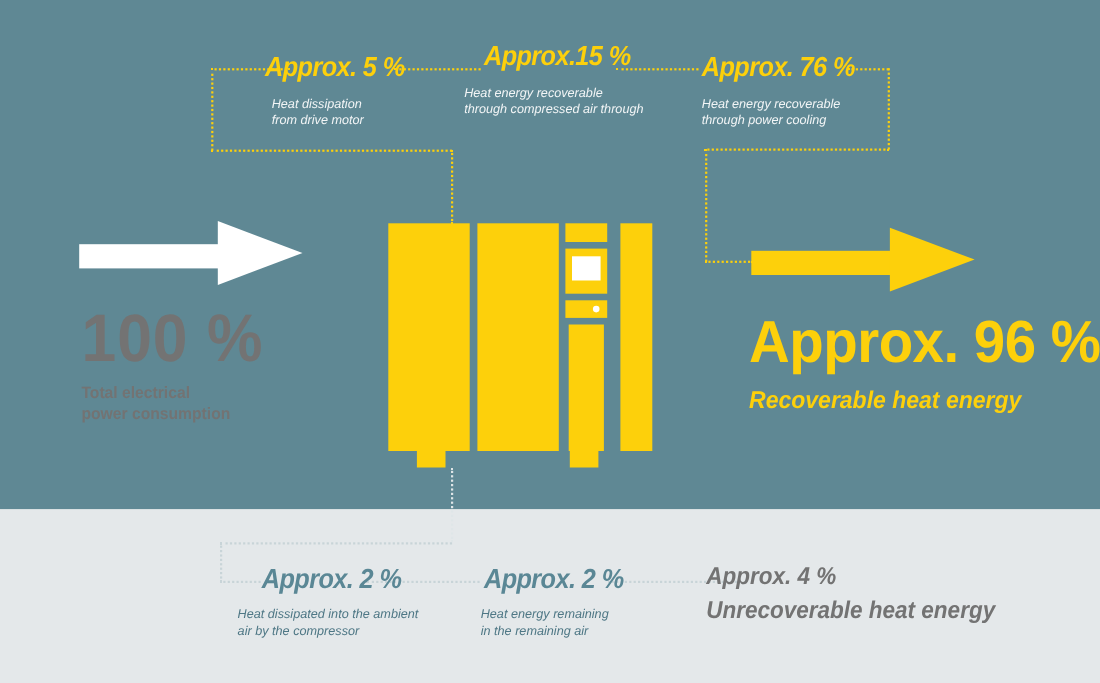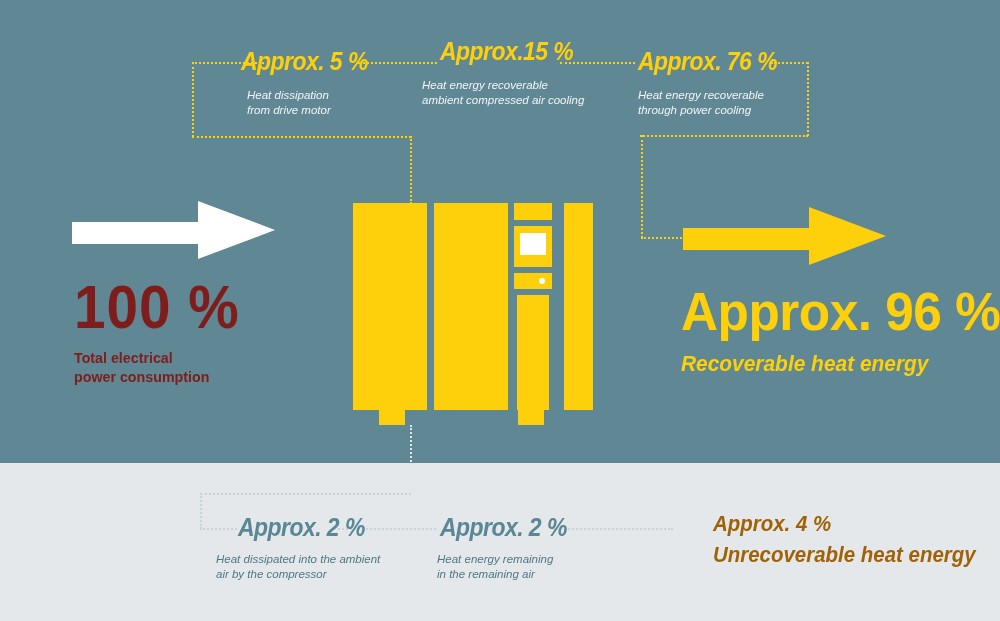--- a/index.html
+++ b/index.html
@@ -112,21 +112,21 @@
     width: 0; height: 0;
     border-top: 29.5px solid transparent;
     border-bottom: 29.5px solid transparent;
     border-left: 77px solid #fdd00b;
   }
 
   
   .big-left {
     position: absolute;
     left: 74px; top: 276px;
-    color: #7f1d1d;
+    color: #737373;
   }
   .big-left .num {
     font-family: "Liberation Sans Narrow", "Liberation Sans", sans-serif;
     font-weight: bold;
     font-size: 61px;
     line-height: 62px;
     letter-spacing: 1px;
     transform: scaleX(0.93);
     transform-origin: left top;
     white-space: nowrap;
@@ -164,22 +164,22 @@
     line-height: 26px;
     margin-top: 12px;
     transform: scaleX(0.95);
     transform-origin: left top;
     white-space: nowrap;
   }
 
   
   .summary-right {
     position: absolute;
-    left: 713px; top: 510px;
-    color: #a16207;
+    left: 642px; top: 510px;
+    color: #737373;
   }
   .summary-right .line1 {
     font-family: "Liberation Sans Narrow", "Liberation Sans", sans-serif;
     font-weight: bold;
     font-style: italic;
     font-size: 22px;
     line-height: 27px;
     transform: scaleX(0.93);
     transform-origin: left top;
     white-space: nowrap;
@@ -245,21 +245,21 @@
     <div class="desc" style="margin-top:12px; margin-left:6px;">
       <div>Heat dissipation</div>
       <div>from drive motor</div>
     </div>
   </div>
 
   <div class="callout" style="left:440px; top:37px;">
     <div class="pct">Approx.15 %</div>
     <div class="desc" style="margin-top:12px; margin-left:-18px;">
       <div>Heat energy recoverable</div>
-      <div>ambient compressed air cooling</div>
+      <div>through compressed air through</div>
     </div>
   </div>
 
   <div class="callout" style="left:638px; top:47px;">
     <div class="pct">Approx. 76 %</div>
     <div class="desc" style="margin-top:12px; margin-left:0px;">
       <div>Heat energy recoverable</div>
       <div>through power cooling</div>
     </div>
   </div>

